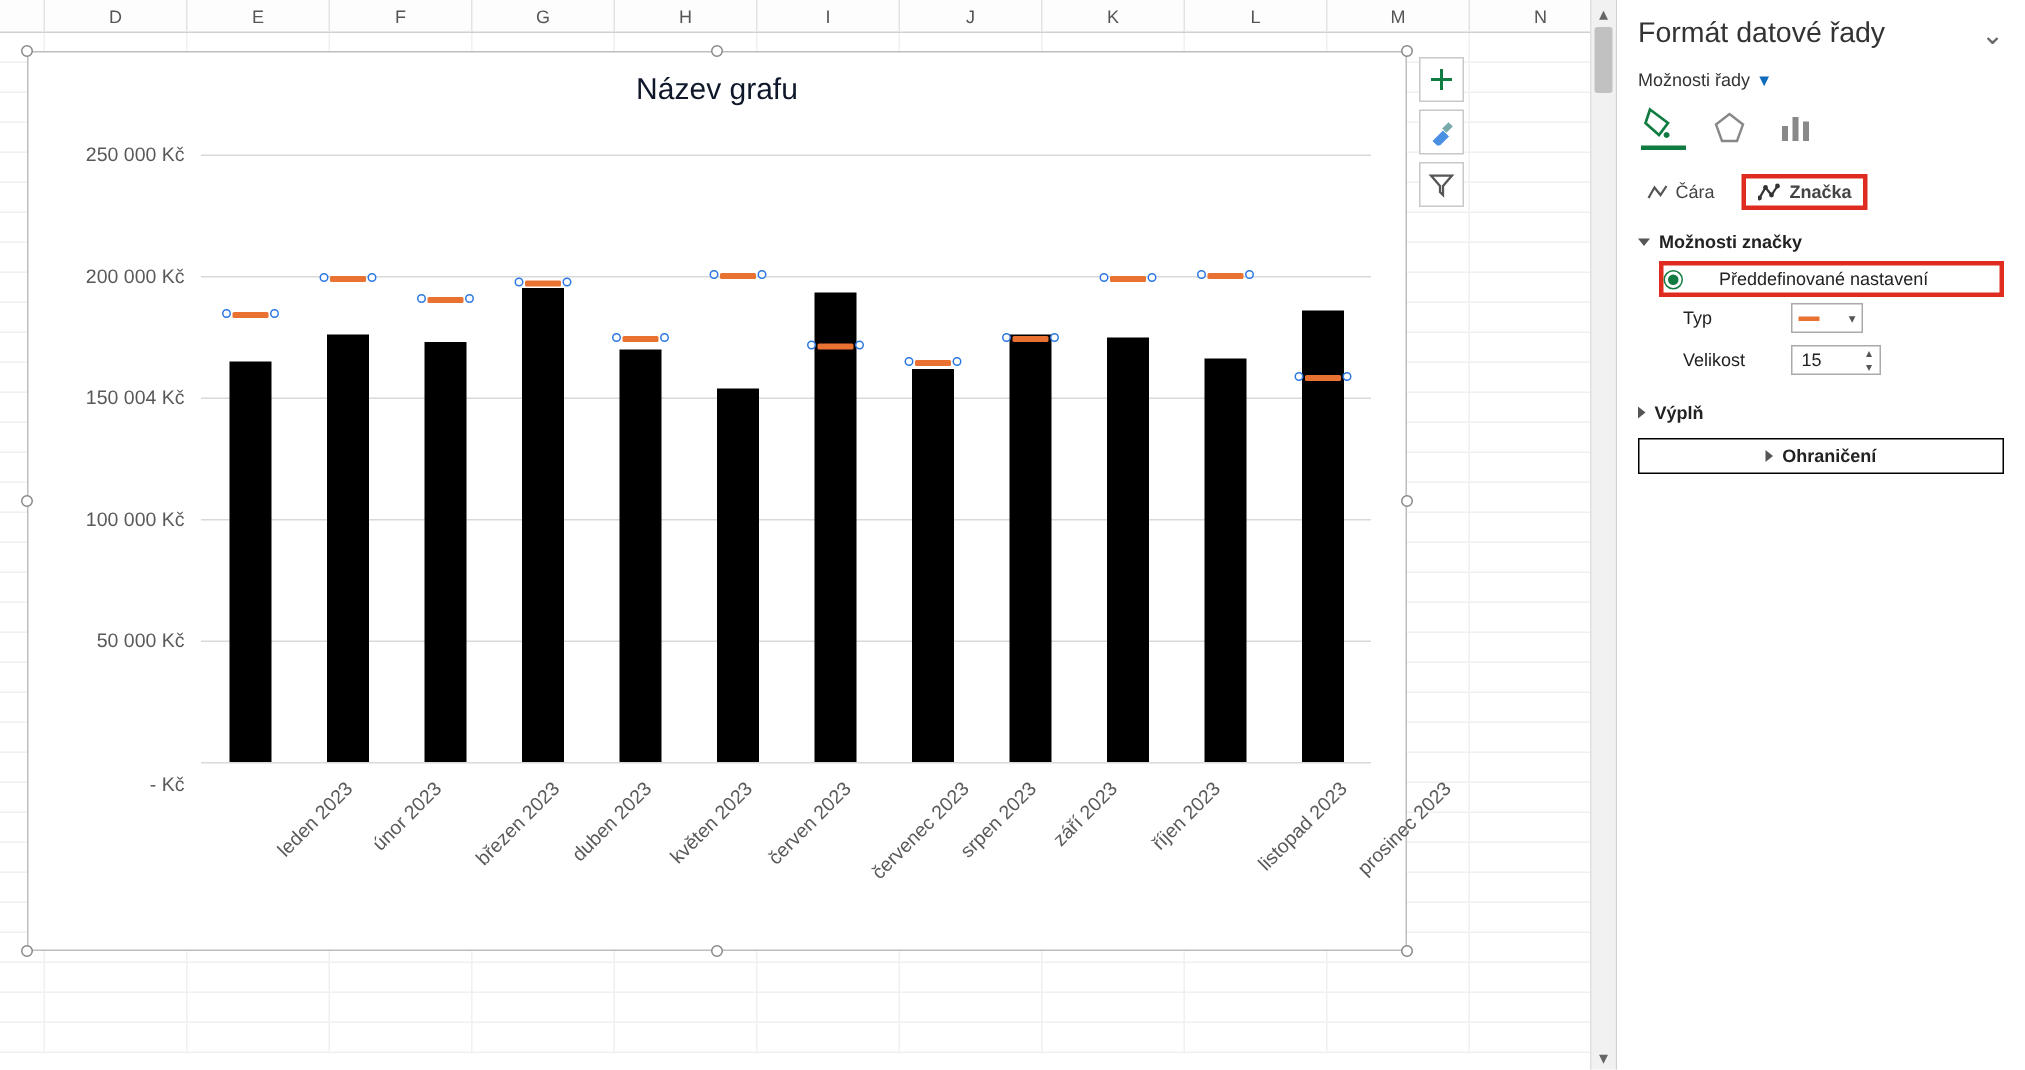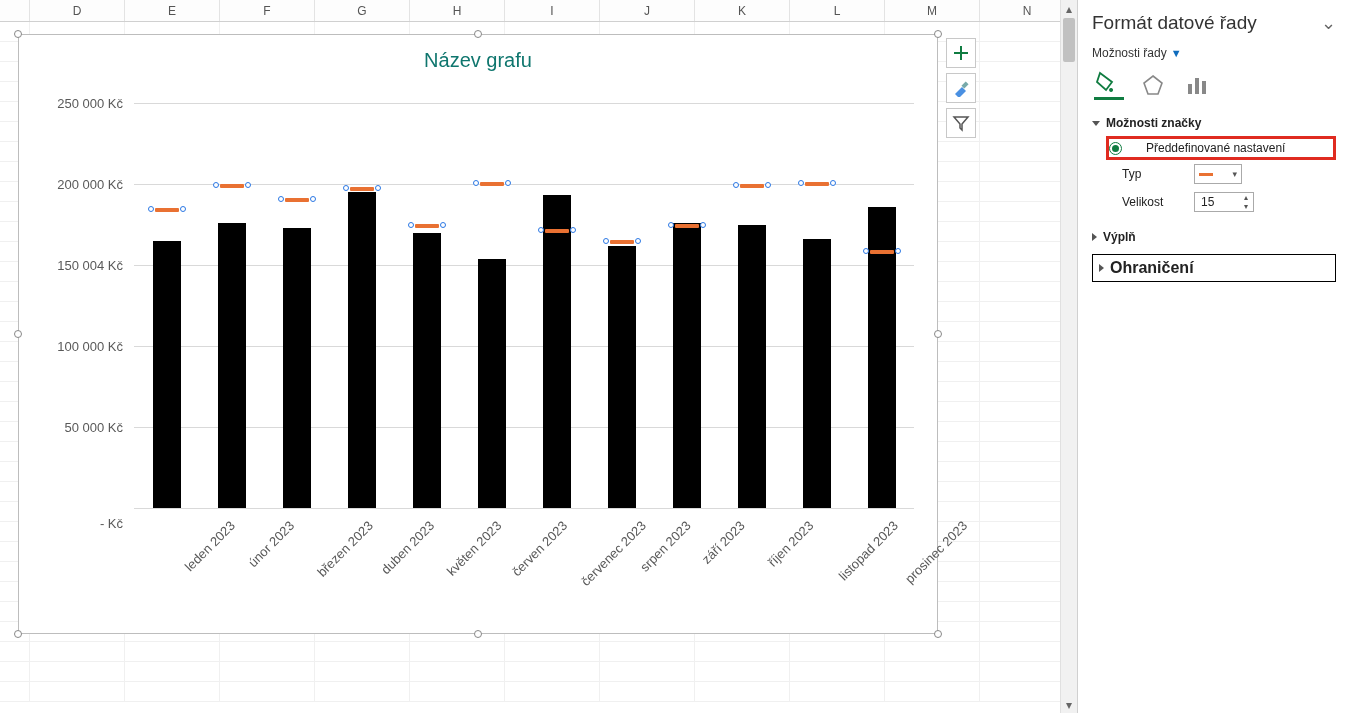--- a/index.html
+++ b/index.html
@@ -58,21 +58,21 @@
   .sel-handle {
     position: absolute;
     width: 8px; height: 8px;
     background: #fff;
     border: 1px solid #888;
     border-radius: 50%;
   }
   .chart-title {
     text-align: center;
     font-size: 20px;
-    color: #0f766e;
+    color: #0f172a;
     padding: 14px 0 8px 0;
     font-weight: 400;
   }
   .plot {
     position: absolute;
     left: 115px; top: 68px;
     width: 780px; height: 405px;
   }
   .y-axis {
     position: absolute;
@@ -163,21 +163,21 @@
     display:flex; align-items:center; justify-content:space-between;
     padding: 0 4px; font-size:11px; background:#fff; cursor:pointer;
   }
   .spinner {
     width: 60px; height:20px; border:1px solid #aaa;
     display:flex; align-items:center; padding: 0 2px 0 6px; font-size:12px; background:#fff;
     position:relative;
   }
   .spinner-btns { position:absolute; right:1px; top:0; bottom:0; width:12px; display:flex; flex-direction:column; }
   .spinner-btns div { flex:1; font-size:8px; line-height:9px; text-align:center; color:#555; cursor:pointer;}
-  .ohran-box { border:1px solid #000; padding:4px 6px; margin-top:10px; font-size:16px; font-weight:600; display:flex; align-items:center; gap:6px; cursor:pointer;}
+  .ohran-box { border:1px solid #000; padding:4px 6px; margin-top:10px; font-size:12px; font-weight:600; display:flex; align-items:center; gap:6px; cursor:pointer;justify-content:center;}
   .tri { display:inline-block; width:0; height:0; }
   .tri.down { border-left:4px solid transparent; border-right:4px solid transparent; border-top:5px solid #555; }
   .tri.right { border-top:4px solid transparent; border-bottom:4px solid transparent; border-left:5px solid #555; }
   .underline-accent { display:inline-block; border-bottom: 3px solid #107c41; padding-bottom:2px;}
   .chev-big { font-size:18px; color:#666; cursor:pointer; }
   svg { display:block; }
 </style>
 </head>
 <body>
 
@@ -847,20 +847,38 @@
     </div>
     <div class="ico-box">
       <svg width="22" height="22">
           <rect x="2" y="10" width="4" height="10" fill="#888"></rect>
           <rect x="9" y="4" width="4" height="16" fill="#888"></rect>
           <rect x="16" y="7" width="4" height="13" fill="#888"></rect>
         </svg>
     </div>
   </div>
 
+  <div class="tab-row">
+    <span class="tab-line">
+      <svg width="14" height="12">
+          <polyline points="1,10 5,3 9,8 13,2" fill="none" stroke="#555" stroke-width="1.5"></polyline>
+        </svg>
+      <span>Čára</span>
+    </span>
+    <span class="tab-active-box">
+      <svg width="16" height="12">
+          <polyline points="1,10 5,3 9,8 13,2" fill="none" stroke="#333" stroke-width="1.5"></polyline>
+          <circle cx="1" cy="10" r="1.6" fill="#333"></circle>
+          <circle cx="5" cy="3" r="1.6" fill="#333"></circle>
+          <circle cx="9" cy="8" r="1.6" fill="#333"></circle>
+          <circle cx="13" cy="2" r="1.6" fill="#333"></circle>
+        </svg>
+      <span>Značka</span>
+    </span>
+  </div>
 
   <div class="section-head">
     <span class="tri down"></span>
     <span>Možnosti značky</span>
   </div>
 
 
   <div class="preset-box">
     <span class="radio-outer" style="border-color:#107c41">
         <span class="radio-inner checked"></span>

